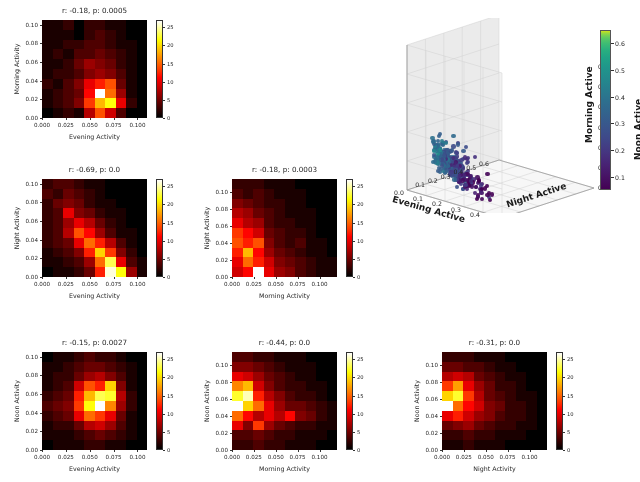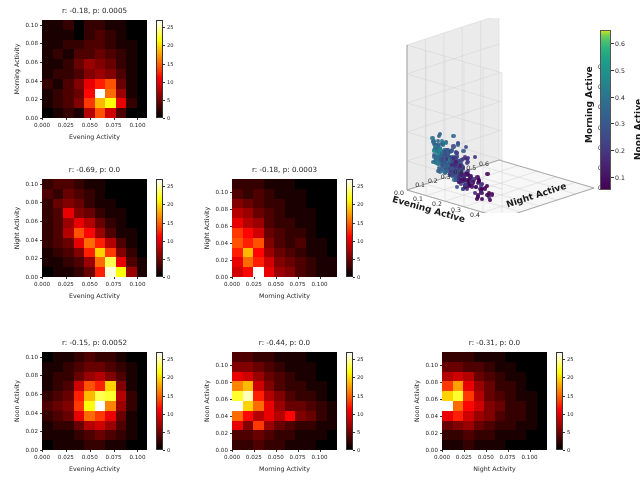--- a/index.html
+++ b/index.html
@@ -525,21 +525,21 @@
         <div class="cbtick" style="left: 11px; top: 61.7037px;">10</div>
         <div class="cbtickmark" style="left: 7px; top: 43.5556px;"></div>
         <div class="cbtick" style="left: 11px; top: 43.5556px;">15</div>
         <div class="cbtickmark" style="left: 7px; top: 25.4074px;"></div>
         <div class="cbtick" style="left: 11px; top: 25.4074px;">20</div>
         <div class="cbtickmark" style="left: 7px; top: 7.25926px;"></div>
         <div class="cbtick" style="left: 11px; top: 7.25926px;">25</div>
       </div>
     </div>
     <div class="panel" style="left: 6px; top: 338px; width: 187px; height: 146px;">
-      <div class="panel-title" style="left: 36px; width: 105px;">r: -0.15, p: 0.0052</div>
+      <div class="panel-title" style="left: 36px; width: 105px;">r: -0.15, p: 0.0027</div>
       <div class="plot-area" style="left: 36px; top: 14px; width: 105px; height: 98px;">
         <div class="hm-grid" style="grid-template-columns: repeat(10, 1fr); grid-template-rows: repeat(10, 1fr);">
           <div class="hm-cell" title="0" style="background: rgb(0, 0, 0);"></div>
           <div class="hm-cell" title="1" style="background: rgb(26, 0, 0);"></div>
           <div class="hm-cell" title="1" style="background: rgb(26, 0, 0);"></div>
           <div class="hm-cell" title="2" style="background: rgb(52, 0, 0);"></div>
           <div class="hm-cell" title="3" style="background: rgb(78, 0, 0);"></div>
           <div class="hm-cell" title="2" style="background: rgb(52, 0, 0);"></div>
           <div class="hm-cell" title="2" style="background: rgb(52, 0, 0);"></div>
           <div class="hm-cell" title="1" style="background: rgb(26, 0, 0);"></div>

